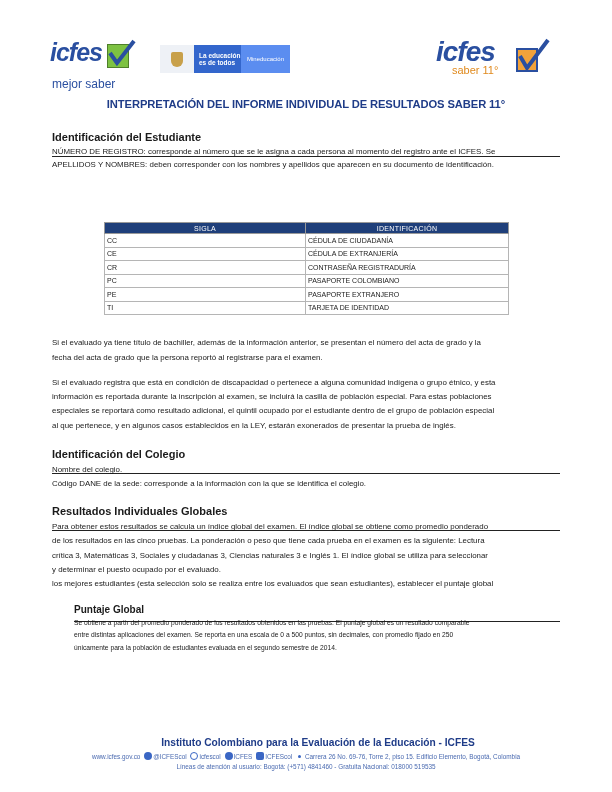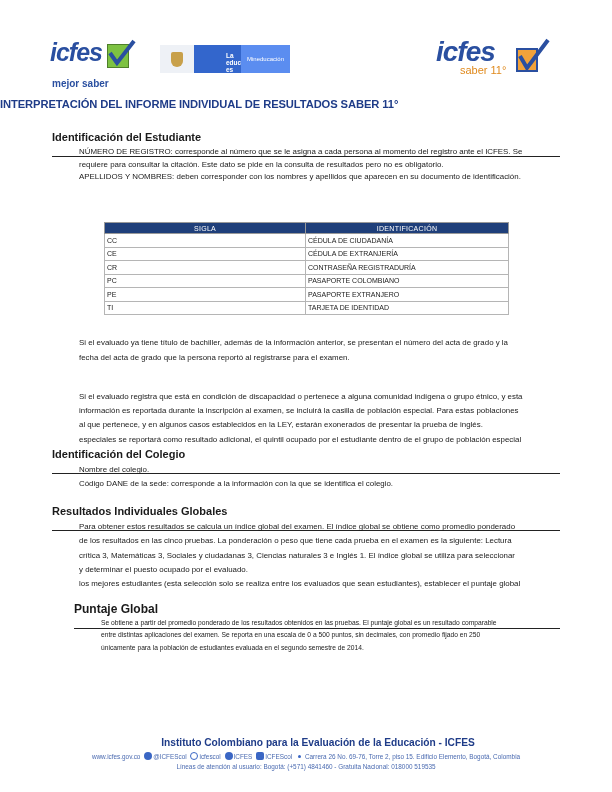--- a/index.html
+++ b/index.html
@@ -2,45 +2,45 @@
 <html><head>
 <meta charset="utf-8">
 <style>
   * { box-sizing: border-box; margin: 0; padding: 0; }
   html, body { width: 612px; height: 792px; background: #ffffff; overflow: hidden; }
   body { position: relative; font-family: "Liberation Sans", sans-serif; color: #1a1a1a; }
 
   
   .logo-icfes { position: absolute; left: 50px; top: 40px; width: 85px; height: 36px; }
   .logo-icfes .word { position: absolute; left: 0; top: 0; font-family: "Liberation Sans", sans-serif; font-weight: bold; font-style: italic; font-size: 25px; color: #2a4fa0; letter-spacing: -1px; line-height: 24px; }
-  .logo-icfes .sub { position: absolute; left: 2px; top: 39px; font-size: 10px; color: #2a4fa0; line-height: 10px; font-weight: bold; }
+  .logo-icfes .sub { position: absolute; left: 2px; top: 39px; font-size: 12px; color: #2a4fa0; line-height: 10px; }
   .logo-icfes .check { position: absolute; left: 57px; top: 4px; width: 22px; height: 24px; background: #7dc242; border: 1px solid #4e7f2a; }
   .logo-icfes .check svg { position: absolute; left: -2px; top: -6px; }
 
   .logo-gov { position: absolute; left: 160px; top: 45px; width: 130px; height: 28px; display: flex; }
   .logo-gov .shield { width: 34px; height: 28px; background: #eef1f6; display: flex; align-items: center; justify-content: center; }
   .logo-gov .shield span { width: 12px; height: 15px; background: #c8a04a; border-radius: 2px 2px 6px 6px; display: block; }
   .logo-gov .blue1 { width: 47px; height: 28px; background: #3366cc; color: #fff; font-size: 6.5px; line-height: 7px; padding: 7px 0 0 5px; font-weight: bold; }
   .logo-gov .blue2 { width: 49px; height: 28px; background: #5b8df0; color: #fff; font-size: 6px; line-height: 28px; padding-left: 6px; }
 
   .logo-saber { position: absolute; left: 436px; top: 38px; width: 112px; height: 42px; }
   .logo-saber .word { position: absolute; left: 0; top: 0; font-weight: bold; font-style: italic; font-size: 28px; color: #2a4fa0; letter-spacing: -1px; line-height: 28px; }
-  .logo-saber .sub { position: absolute; left: 16px; top: 26px; font-size: 11px; color: #e08a1e; line-height: 12px; margin-left: 8px; }
+  .logo-saber .sub { position: absolute; left: 16px; top: 26px; font-size: 11px; color: #e08a1e; line-height: 12px; }
   .logo-saber .check { position: absolute; left: 80px; top: 10px; width: 22px; height: 24px; background: #f2a23a; border: 2px solid #2a4fa0; }
   .logo-saber .check svg { position: absolute; left: -4px; top: -12px; }
 
   
-  .title { position: absolute; left: 0; top: 98px; width: 612px; font-size: 11.2px; font-weight: bold; color: #1f3c88; letter-spacing: -0.1px; }
+  .title { position: absolute; left: 0; top: 98px; width: 612px; text-align: center; font-size: 11.2px; font-weight: bold; color: #1f3c88; letter-spacing: -0.1px; }
 
   .section-h { position: absolute; left: 52px; width: 508px; font-size: 11px; font-weight: bold; color: #1a1a1a; border-bottom: 1px solid #222; padding-bottom: 12px; line-height: 13px; }
-  .sub-h { position: absolute; left: 74px; width: 486px; font-size: 12px; font-weight: bold; color: #1a1a1a; border-bottom: 1px solid #222; padding-bottom: 13px; line-height: 11px; }
+  .sub-h { position: absolute; left: 74px; width: 486px; font-size: 10px; font-weight: bold; color: #1a1a1a; border-bottom: 1px solid #222; padding-bottom: 6px; line-height: 11px; }
 
   .para { position: absolute; left: 52px; width: 508px; font-size: 7.9px; line-height: 12.6px; color: #1a1a1a; text-align: justify; }
   .para-small { position: absolute; left: 74px; width: 486px; font-size: 6.7px; line-height: 12.3px; color: #1a1a1a; text-align: justify; }
-  .line { display: block; margin-left: 27px; }
+  .line { display: block; }
 
   
   table.ids { position: absolute; left: 104px; top: 222px; width: 405px; border-collapse: collapse; font-size: 7px; }
   table.ids th { background: #1f3f7a; color: #fff; font-weight: normal; height: 11px; padding: 0; text-align: center; border: 1px solid #999; letter-spacing: 0.3px; }
   table.ids td { height: 13.5px; padding: 0 2px; border: 1px solid #b5b5b5; color: #1a1a1a; }
   table.ids td.c1 { width: 201px; }
 
   
   .footer-title { position: absolute; left: 12px; top: 737px; width: 612px; text-align: center; font-size: 10.2px; font-weight: bold; color: #1f3c88; }
   .footer-line { position: absolute; left: 0; top: 752px; width: 612px; text-align: center; font-size: 6.4px; color: #4a6ab0; white-space: nowrap; }
@@ -82,21 +82,20 @@
         <path d="M6 18 L13 30 L34 2" stroke="#2a4fa0" stroke-width="4" fill="none"></path>
       </svg>
   </span>
 </div>
 
 <div class="title">INTERPRETACIÓN DEL INFORME INDIVIDUAL DE RESULTADOS SABER 11°</div>
 
 <div class="section-h" style="top:131px;">Identificación del Estudiante</div>
 <div class="para" style="top:146px;">
   <span class="line">NÚMERO DE REGISTRO: corresponde al número que se le asigna a cada persona al momento del registro ante el ICFES. Se</span>
-  <span class="line">requiere para consultar la citación. Este dato se pide en la consulta de resultados pero no es obligatorio.</span>
   <span class="line">APELLIDOS Y NOMBRES: deben corresponder con los nombres y apellidos que aparecen en su documento de identificación.</span>
 </div>
 
 <table class="ids">
   <thead>
     <tr>
       <th>SIGLA</th>
       <th>IDENTIFICACIÓN</th>
     </tr>
   </thead>
@@ -126,25 +125,25 @@
         <td>TARJETA DE IDENTIDAD</td>
       </tr>
   </tbody>
 </table>
 
 <div class="para" style="top:336px; line-height:14.5px;">
   <span class="line">Si el evaluado ya tiene título de bachiller, además de la información anterior, se presentan el número del acta de grado y la</span>
   <span class="line">fecha del acta de grado que la persona reportó al registrarse para el examen.</span>
 </div>
 
-<div class="para" style="top:390px; line-height:14.2px;">
+<div class="para" style="top:376px; line-height:14.2px;">
   <span class="line">Si el evaluado registra que está en condición de discapacidad o pertenece a alguna comunidad indígena o grupo étnico, y esta</span>
   <span class="line">información es reportada durante la inscripción al examen, se incluirá la casilla de población especial. Para estas poblaciones</span>
+  <span class="line">especiales se reportará como resultado adicional, el quintil ocupado por el  estudiante dentro de el grupo de población especial</span>
   <span class="line">al que pertenece, y en algunos casos establecidos en la LEY, estarán exonerados de presentar la prueba de inglés.</span>
-  <span class="line">especiales se reportará como resultado adicional, el quintil ocupado por el  estudiante dentro de el grupo de población especial</span>
 </div>
 
 <div class="section-h" style="top:448px;">Identificación del Colegio</div>
 <div class="para" style="top:463px; line-height:13.5px;">
   <span class="line">Nombre del colegio.</span>
   <span class="line">Código DANE de la sede: corresponde a la información con la que se identifica el colegio.</span>
 </div>
 
 <div class="section-h" style="top:505px;">Resultados Individuales Globales</div>
 <div class="para" style="top:520px; line-height:14.3px;">

